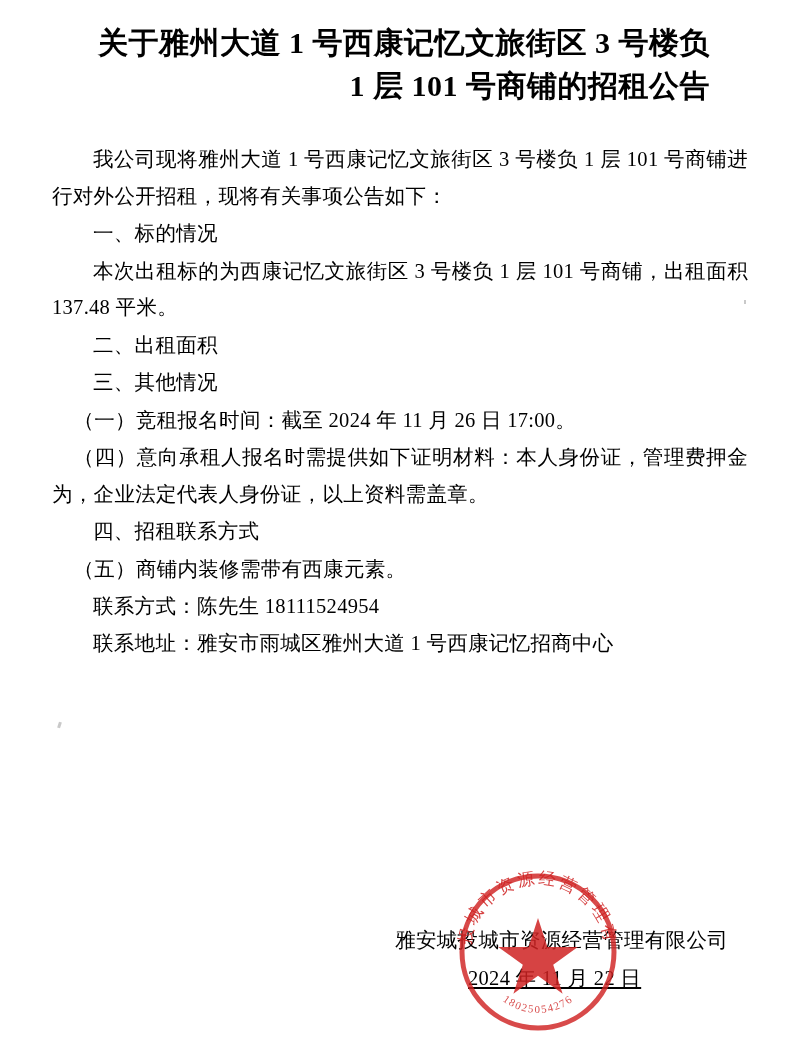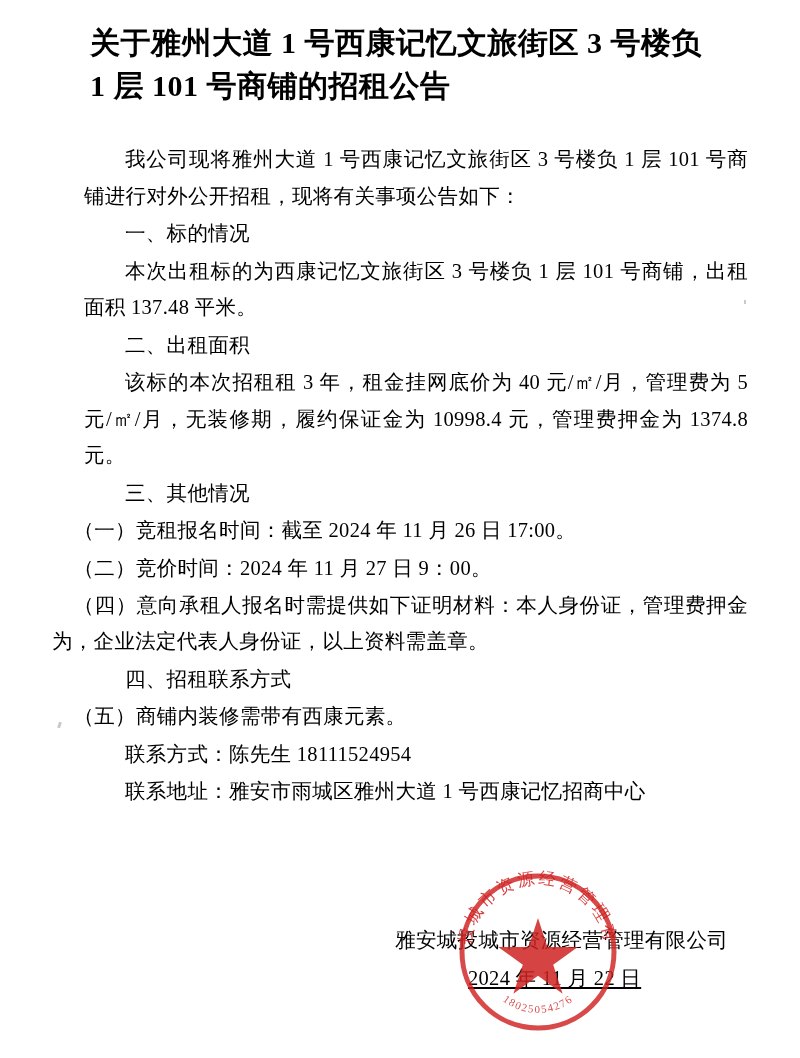--- a/index.html
+++ b/index.html
@@ -16,42 +16,41 @@
     position: relative;
   }
   .page {
     position: relative;
     width: 800px;
     height: 1058px;
     box-sizing: border-box;
     padding: 22px 52px 0 52px;
   }
   .doc-title {
-    text-align: left;
+    text-align: right;
     font-weight: bold;
     font-size: 30px;
     line-height: 1.42;
     letter-spacing: 0.5px;
     margin: 0 auto;
     width: 620px;
   }
   .body-text {
     margin-top: 34px;
     font-size: 20.5px;
     line-height: 1.78;
     letter-spacing: 0.3px;
   }
   .para {
     margin: 0 0 1px 0;
     text-align: justify;
     text-justify: inter-ideograph;
   }
   .indent2 {
     text-indent: 2em;
-    margin-left: 32px;
   }
   .indent1 {
     text-indent: 1.05em;
   }
   .sign-block {
     position: absolute;
     right: 72px;
     bottom: 60px;
     text-align: center;
     font-size: 20.5px;
@@ -93,24 +92,22 @@
 
 <div class="page">
 
   <div class="doc-title">关于雅州大道 1 号西康记忆文旅街区 3 号楼负 1 层 101 号商铺的招租公告</div>
 
   <div class="body-text">
     <p class="para indent2">我公司现将雅州大道 1 号西康记忆文旅街区 3 号楼负 1 层 101 号商铺进行对外公开招租，现将有关事项公告如下：</p>
     <p class="para indent2">一、标的情况</p>
     <p class="para indent2">本次出租标的为西康记忆文旅街区 3 号楼负 1 层 101 号商铺，出租面积 137.48 平米。</p>
     <p class="para indent2">二、出租面积</p>
-    <p class="para indent2">该标的本次招租租 3 年，租金挂网底价为 40 元/㎡/月，管理费为 5 元/㎡/月，无装修期，履约保证金为 10998.4 元，管理费押金为 1374.8 元。</p>
     <p class="para indent2">三、其他情况</p>
     <p class="para indent1">（一）竞租报名时间：截至 2024 年 11 月 26 日 17:00。</p>
-    <p class="para indent1">（二）竞价时间：2024 年 11 月 27 日 9：00。</p>
     <p class="para indent1">（四）意向承租人报名时需提供如下证明材料：本人身份证，管理费押金为，企业法定代表人身份证，以上资料需盖章。</p>
     <p class="para indent2">四、招租联系方式</p>
     <p class="para indent1">（五）商铺内装修需带有西康元素。</p>
     <p class="para indent2">联系方式：陈先生 18111524954</p>
     <p class="para indent2">联系地址：雅安市雨城区雅州大道 1 号西康记忆招商中心</p>
   </div>
 
   <div class="sign-block">
     <div class="sign-line">雅安城投城市资源经营管理有限公司</div>
     <div class="sign-line sign-date">2024 年 11 月 22 日</div>

